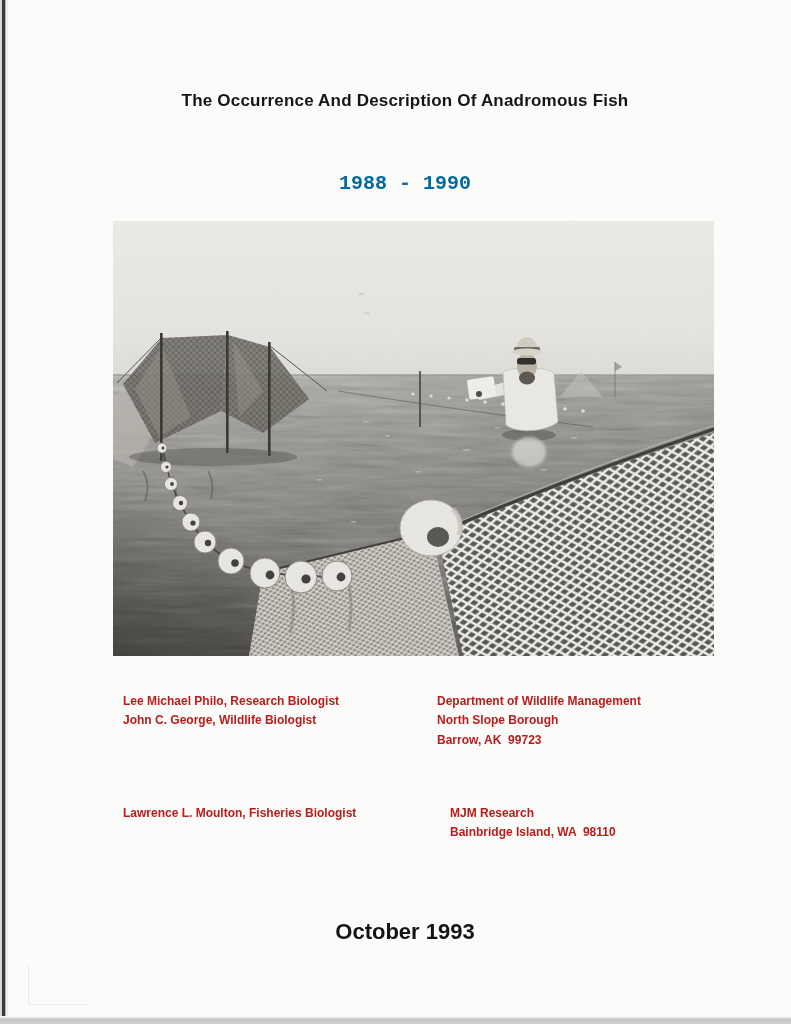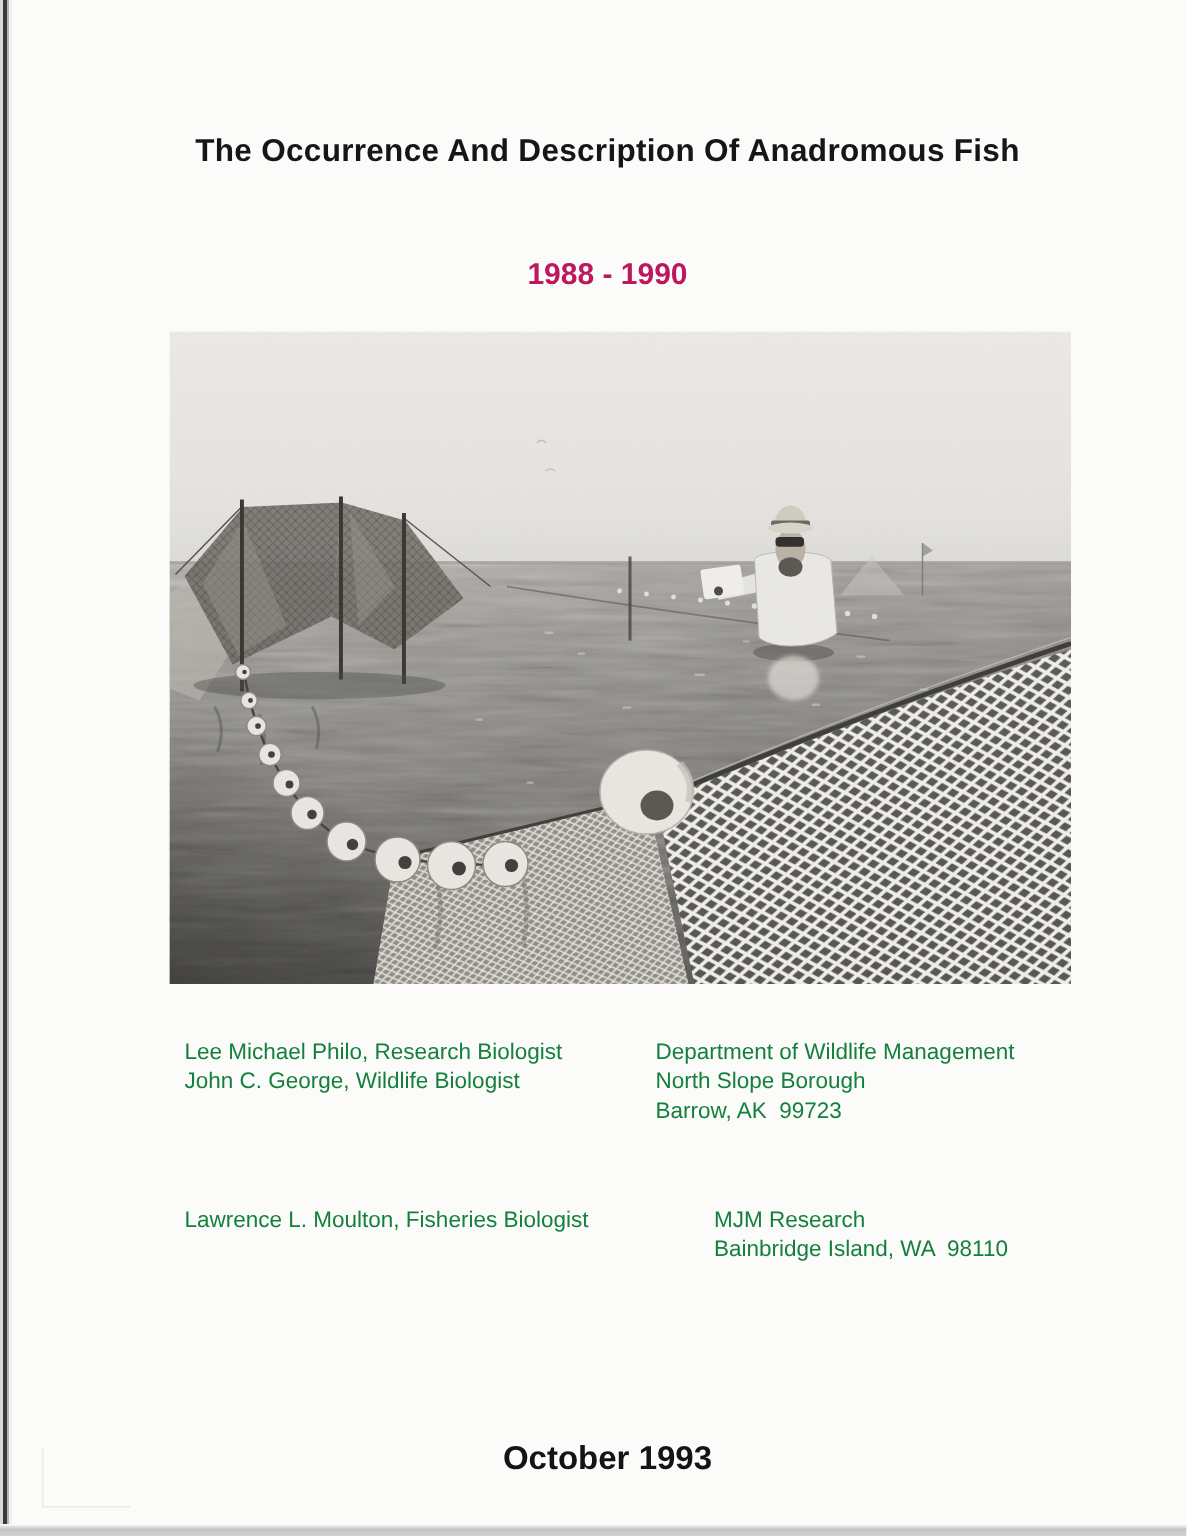--- a/index.html
+++ b/index.html
@@ -17,40 +17,40 @@
     position:absolute;left:0;bottom:0;width:791px;height:8px;
     background:linear-gradient(180deg,#ffffff 0,#c3c3c3 45%,#d2d2d2 100%);
   }
   .corner-mark{
     position:absolute;left:28px;top:966px;width:58px;height:38px;
     border-left:1px solid #d6d6d4;border-bottom:1px solid #dadad8;opacity:.5;
   }
   .center-col{position:absolute;left:20px;width:770px;text-align:center;}
   .report-title{
     top:86px;
-    font-weight:bold;font-size:21px;line-height:29px;letter-spacing:.2px;color:#161616;
+    font-weight:bold;font-size:17px;line-height:29px;letter-spacing:.2px;color:#161616;
   }
   .study-period{
     top:172px;
-    font-weight:bold;font-size:20px;line-height:23px;color:#be185d;
+    font-weight:bold;font-size:20px;line-height:23px;color:#0369a1;font-family:Liberation Mono, monospace;
   }
   .publication-date{
     top:919px;
-    font-weight:bold;font-size:22px;line-height:26px;color:#141414;margin-top:40px;
+    font-weight:bold;font-size:22px;line-height:26px;color:#141414;
   }
   .photo-frame{
     position:absolute;left:113px;top:221px;width:601px;height:435px;
   }
   .photo-frame svg{display:block;}
-  .credit{position:absolute;font-size:15px;line-height:19.3px;color:#15803d;}
+  .credit{position:absolute;font-size:12px;line-height:19.3px;color:#b91c1c;font-weight:bold;}
   .credit .cl{white-space:pre-wrap;}
   .c1l{left:123px;top:692px;}
   .c1r{left:437px;top:692px;}
   .c2l{left:123px;top:804px;}
-  .c2r{left:476px;top:804px;}
+  .c2r{left:450px;top:804px;}
 </style>
 </head>
 <body>
 
 <div class="scan-edge-left"></div>
 <div class="scan-edge-bottom"></div>
 <div class="corner-mark"></div>
 
 <div class="center-col report-title">
   <div>The Occurrence And Description Of Anadromous Fish</div>

